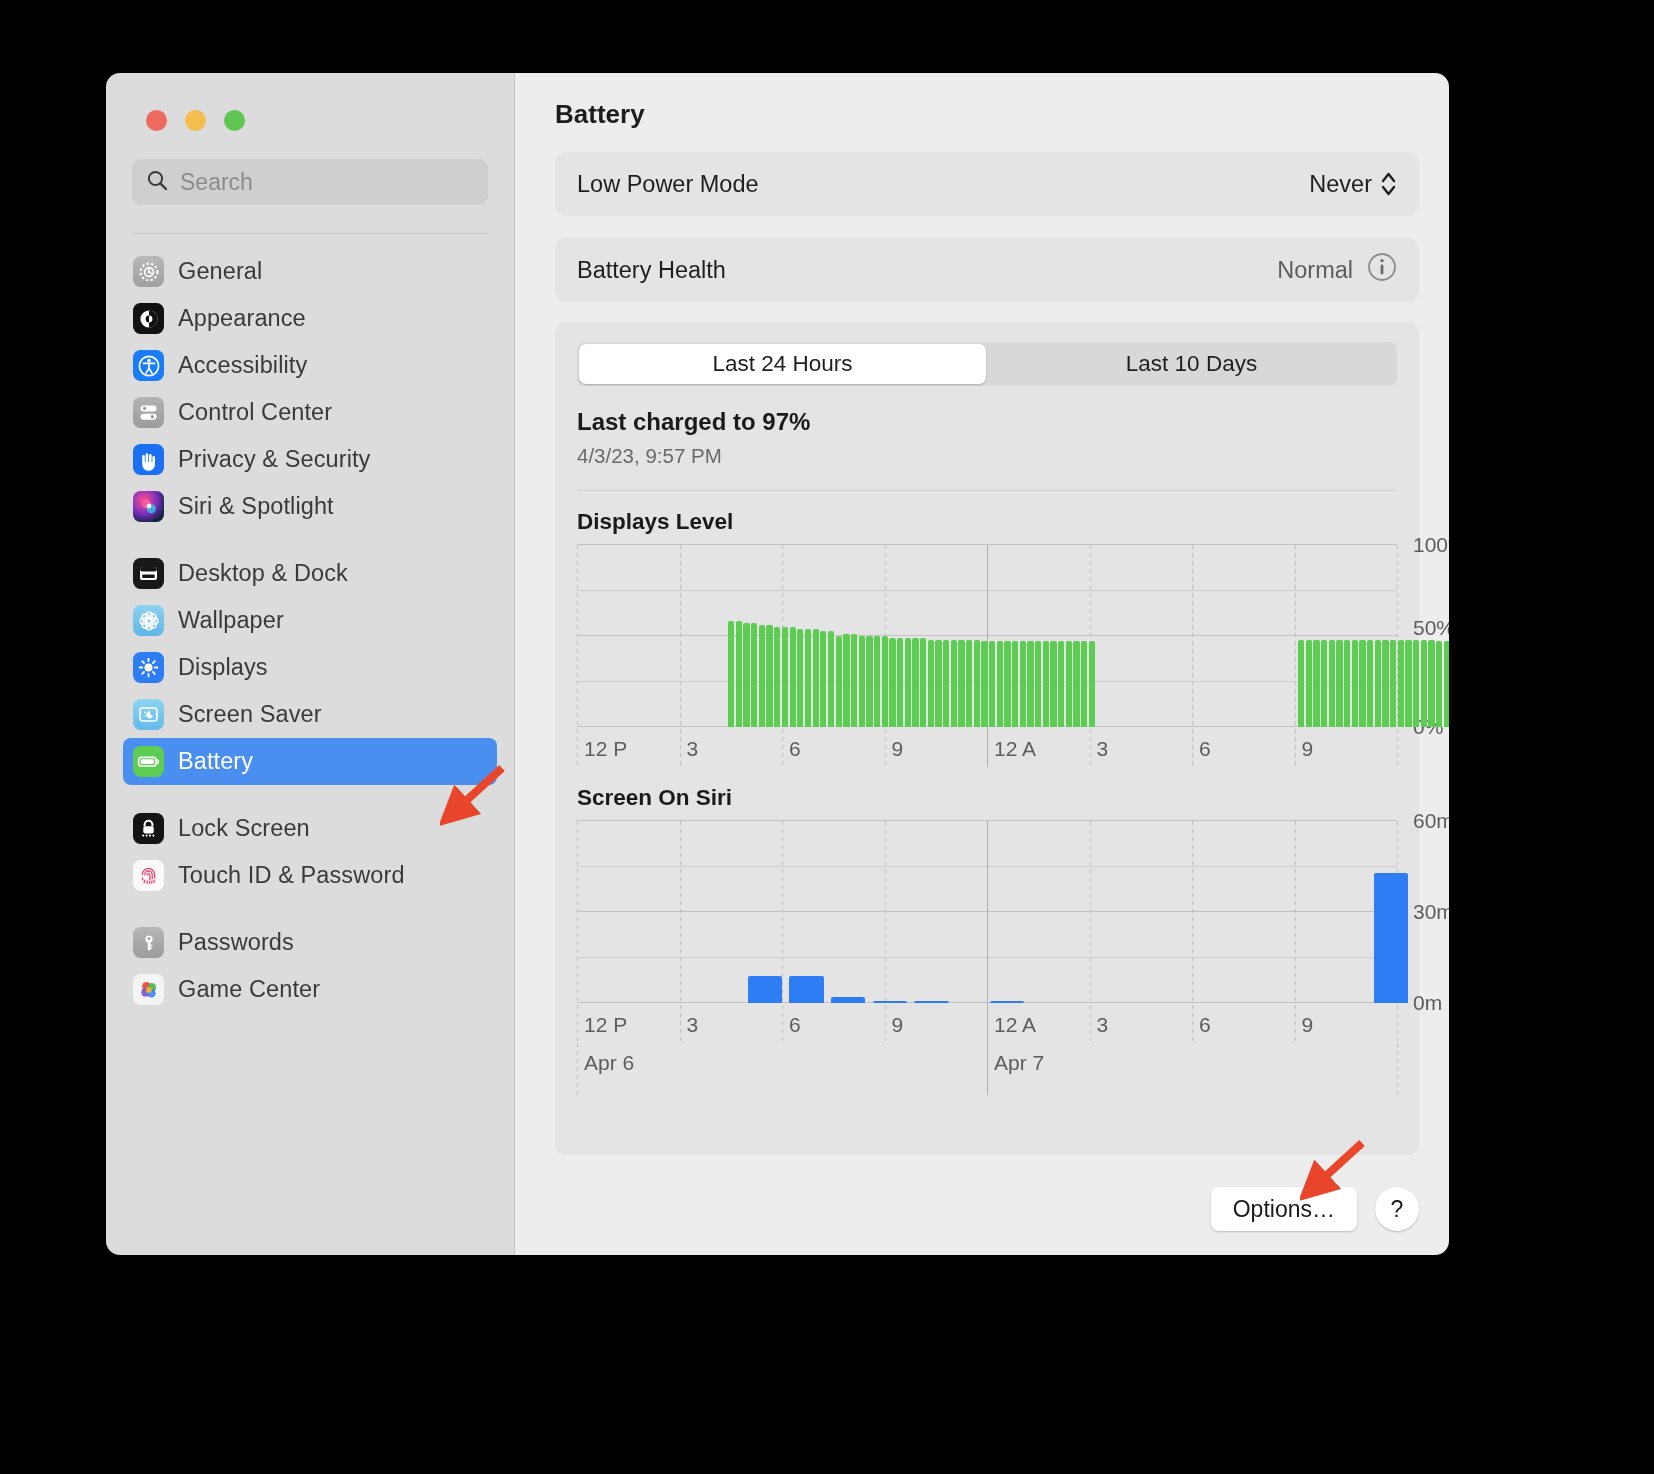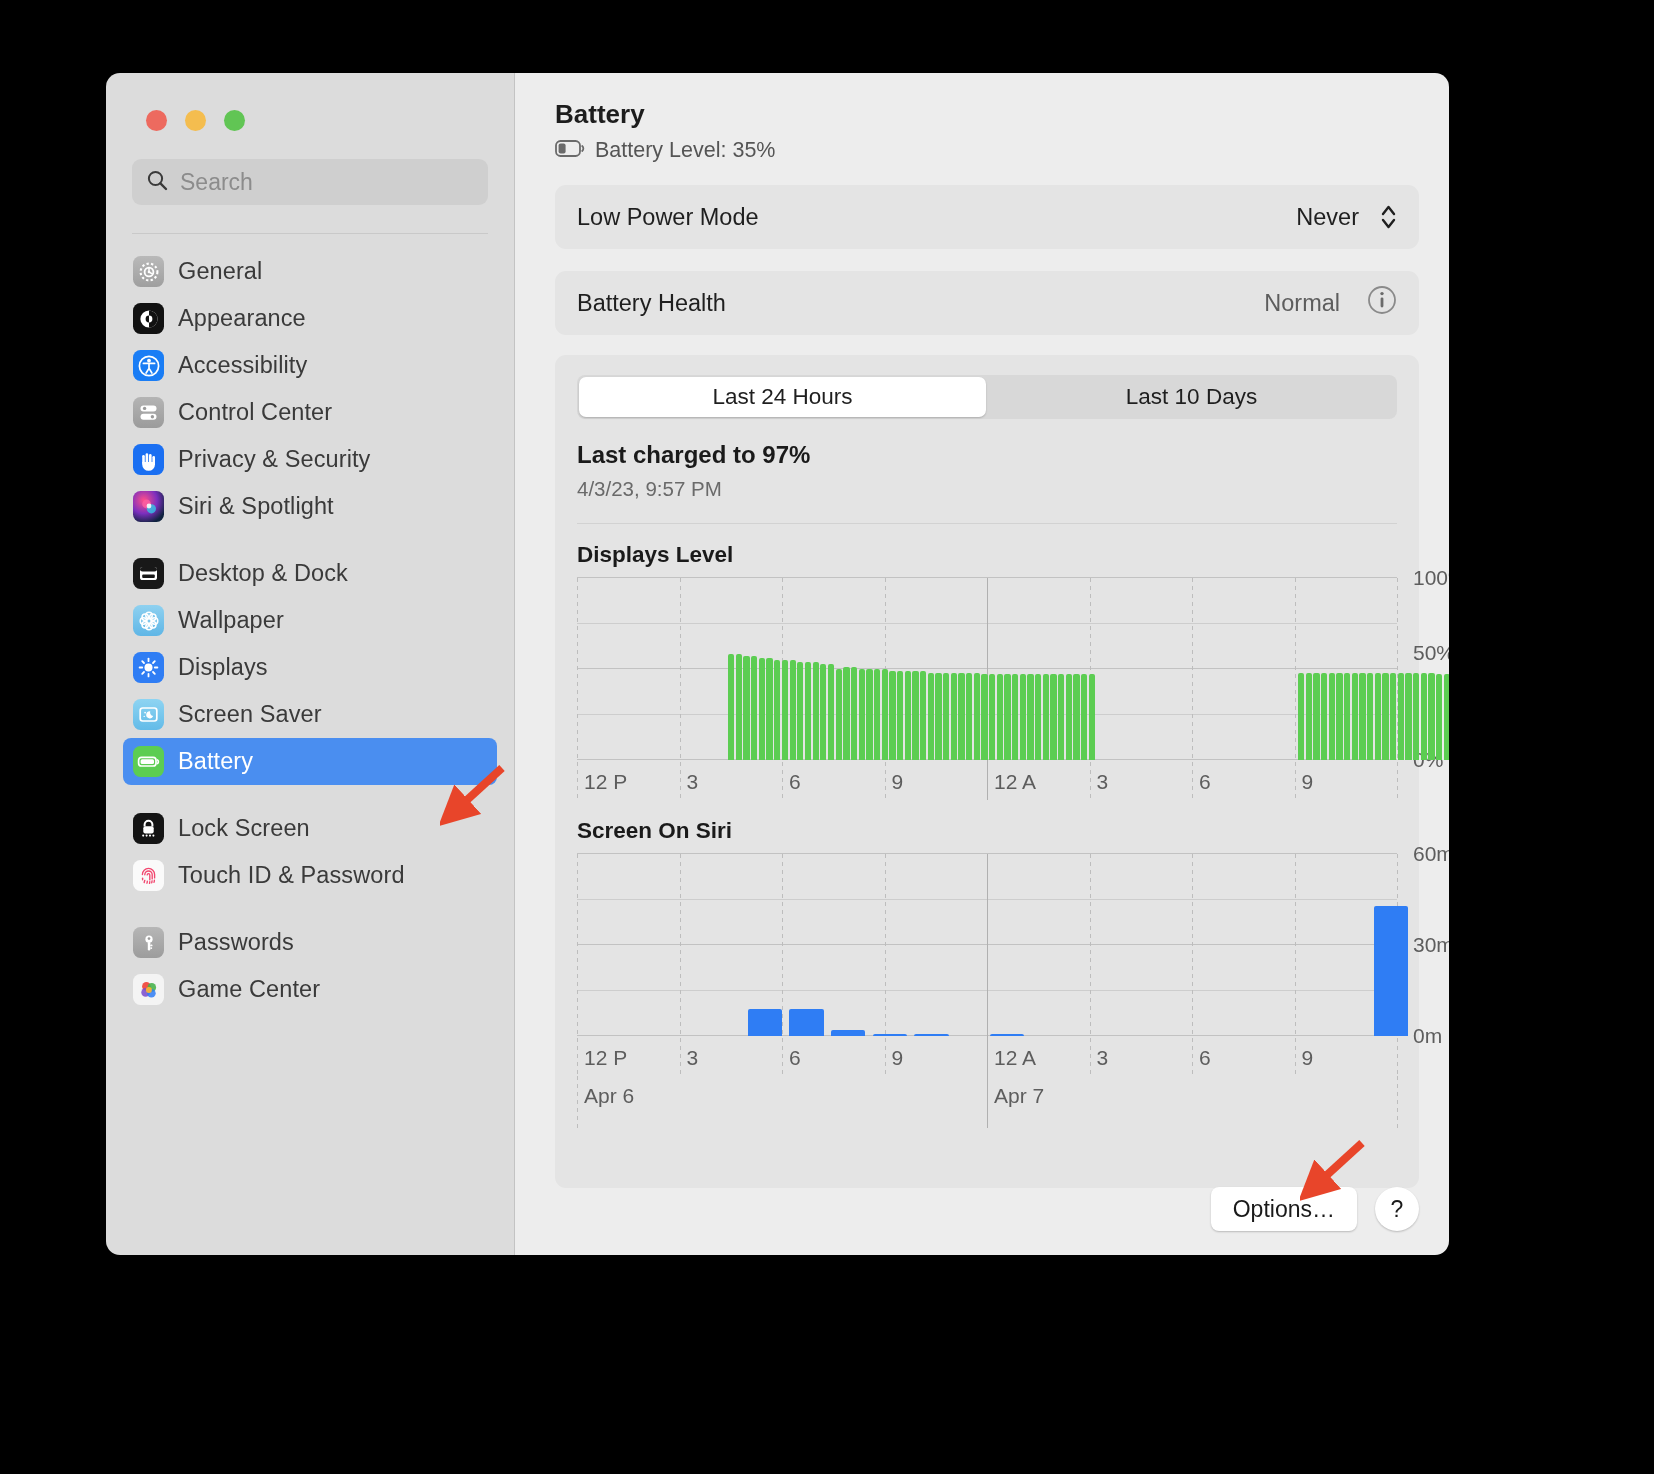--- a/index.html
+++ b/index.html
@@ -76,21 +76,21 @@
   .card {
     background: #e4e4e4;
     border-radius: 11px;
     margin-top: 22px;
   }
   .card-row {
     display:flex; align-items:center; justify-content:space-between;
     height: 64px; padding: 0 22px;
   }
   .row-label { font-size: 23.5px; color:#1f1f1f; }
-  .row-value { font-size: 23.5px; color:#1f1f1f; display:flex; align-items:center; gap:21px; }
+  .row-value { font-size: 23.5px; color:#1f1f1f; display:flex; align-items:center; gap:8px; }
   .row-value.grey { color:#5d5d5d; }
   .stepper { display:flex; flex-direction:column; gap:3px; }
 
   .big-card { margin-top: 20px; padding: 20px 22px 26px 22px; }
 
   
   .segmented {
     display:flex; height: 44px; border-radius: 8px;
     background: #d8d8d8; padding: 2px; gap: 2px;
   }
@@ -360,30 +360,20 @@
               </span>
               <span class="nav-label">Game Center</span>
             </div>
           </div>
         </div>
     </div>
 
     <div class="content">
       <div class="page-title">Battery</div>
 
-      <div class="sub-row">
-        <span>
-          <svg width="30" height="17" viewBox="0 0 30 17">
-            <rect x="1" y="1" width="24" height="15" rx="4.5" fill="none" stroke="#6a6a6a" stroke-width="1.8"></rect>
-            <rect x="3.6" y="3.6" width="7" height="9.8" rx="2" fill="#6a6a6a"></rect>
-            <path d="M27.2 6 a3.3 3.3 0 0 1 0 5" fill="none" stroke="#6a6a6a" stroke-width="1.8" stroke-linecap="round"></path>
-          </svg>
-        </span>
-        <span class="sub-text">Battery Level: 35%</span>
-      </div>
 
       <div class="card">
         <div class="card-row">
           <span class="row-label">Low Power Mode</span>
           <span class="row-value">
             <span>Never</span>
             <span class="stepper">
               <svg width="17" height="28" viewBox="0 0 17 28">
                 <path d="M3 11 L8.5 4 L14 11" fill="none" stroke="#1f1f1f" stroke-width="2.4" stroke-linecap="round" stroke-linejoin="round"></path>
                 <path d="M3 17 L8.5 24 L14 17" fill="none" stroke="#1f1f1f" stroke-width="2.4" stroke-linecap="round" stroke-linejoin="round"></path>
@@ -418,21 +408,21 @@
         <div class="charged">Last charged to 97%</div>
         <div class="charged-date">4/3/23, 9:57 PM</div>
         <div class="hr"></div>
 
         <div class="chart-title">Displays Level</div>
         <div class="chart-block">
           <div class="plot" id="plot0">
               <div class="gridline" style="bottom: 0px;"></div>
               <div class="ylab" style="bottom: 0px; top: auto; transform: translateY(50%);">0%</div>
               <div class="gridline" style="bottom: 91px;"></div>
-              <div class="ylab" style="bottom: 107px; top: auto; transform: translateY(50%);">50%</div>
+              <div class="ylab" style="bottom: 99px; top: auto; transform: translateY(50%);">50%</div>
               <div class="gridline" style="bottom: 182px;"></div>
               <div class="ylab" style="bottom: 182px; top: auto; transform: translateY(50%);">100%</div>
               <div class="gridline" style="background: rgb(205, 205, 205); bottom: 45.5px;"></div>
               <div class="gridline" style="background: rgb(205, 205, 205); bottom: 136.5px;"></div>
               <div class="vgrid" style="left: 0%;"></div>
               <div class="vgrid" style="left: 12.5%;"></div>
               <div class="vgrid" style="left: 25%;"></div>
               <div class="vgrid" style="left: 37.5%;"></div>
               <div class="vgrid solid" style="left: 50%;"></div>
               <div class="vgrid" style="left: 62.5%;"></div>

